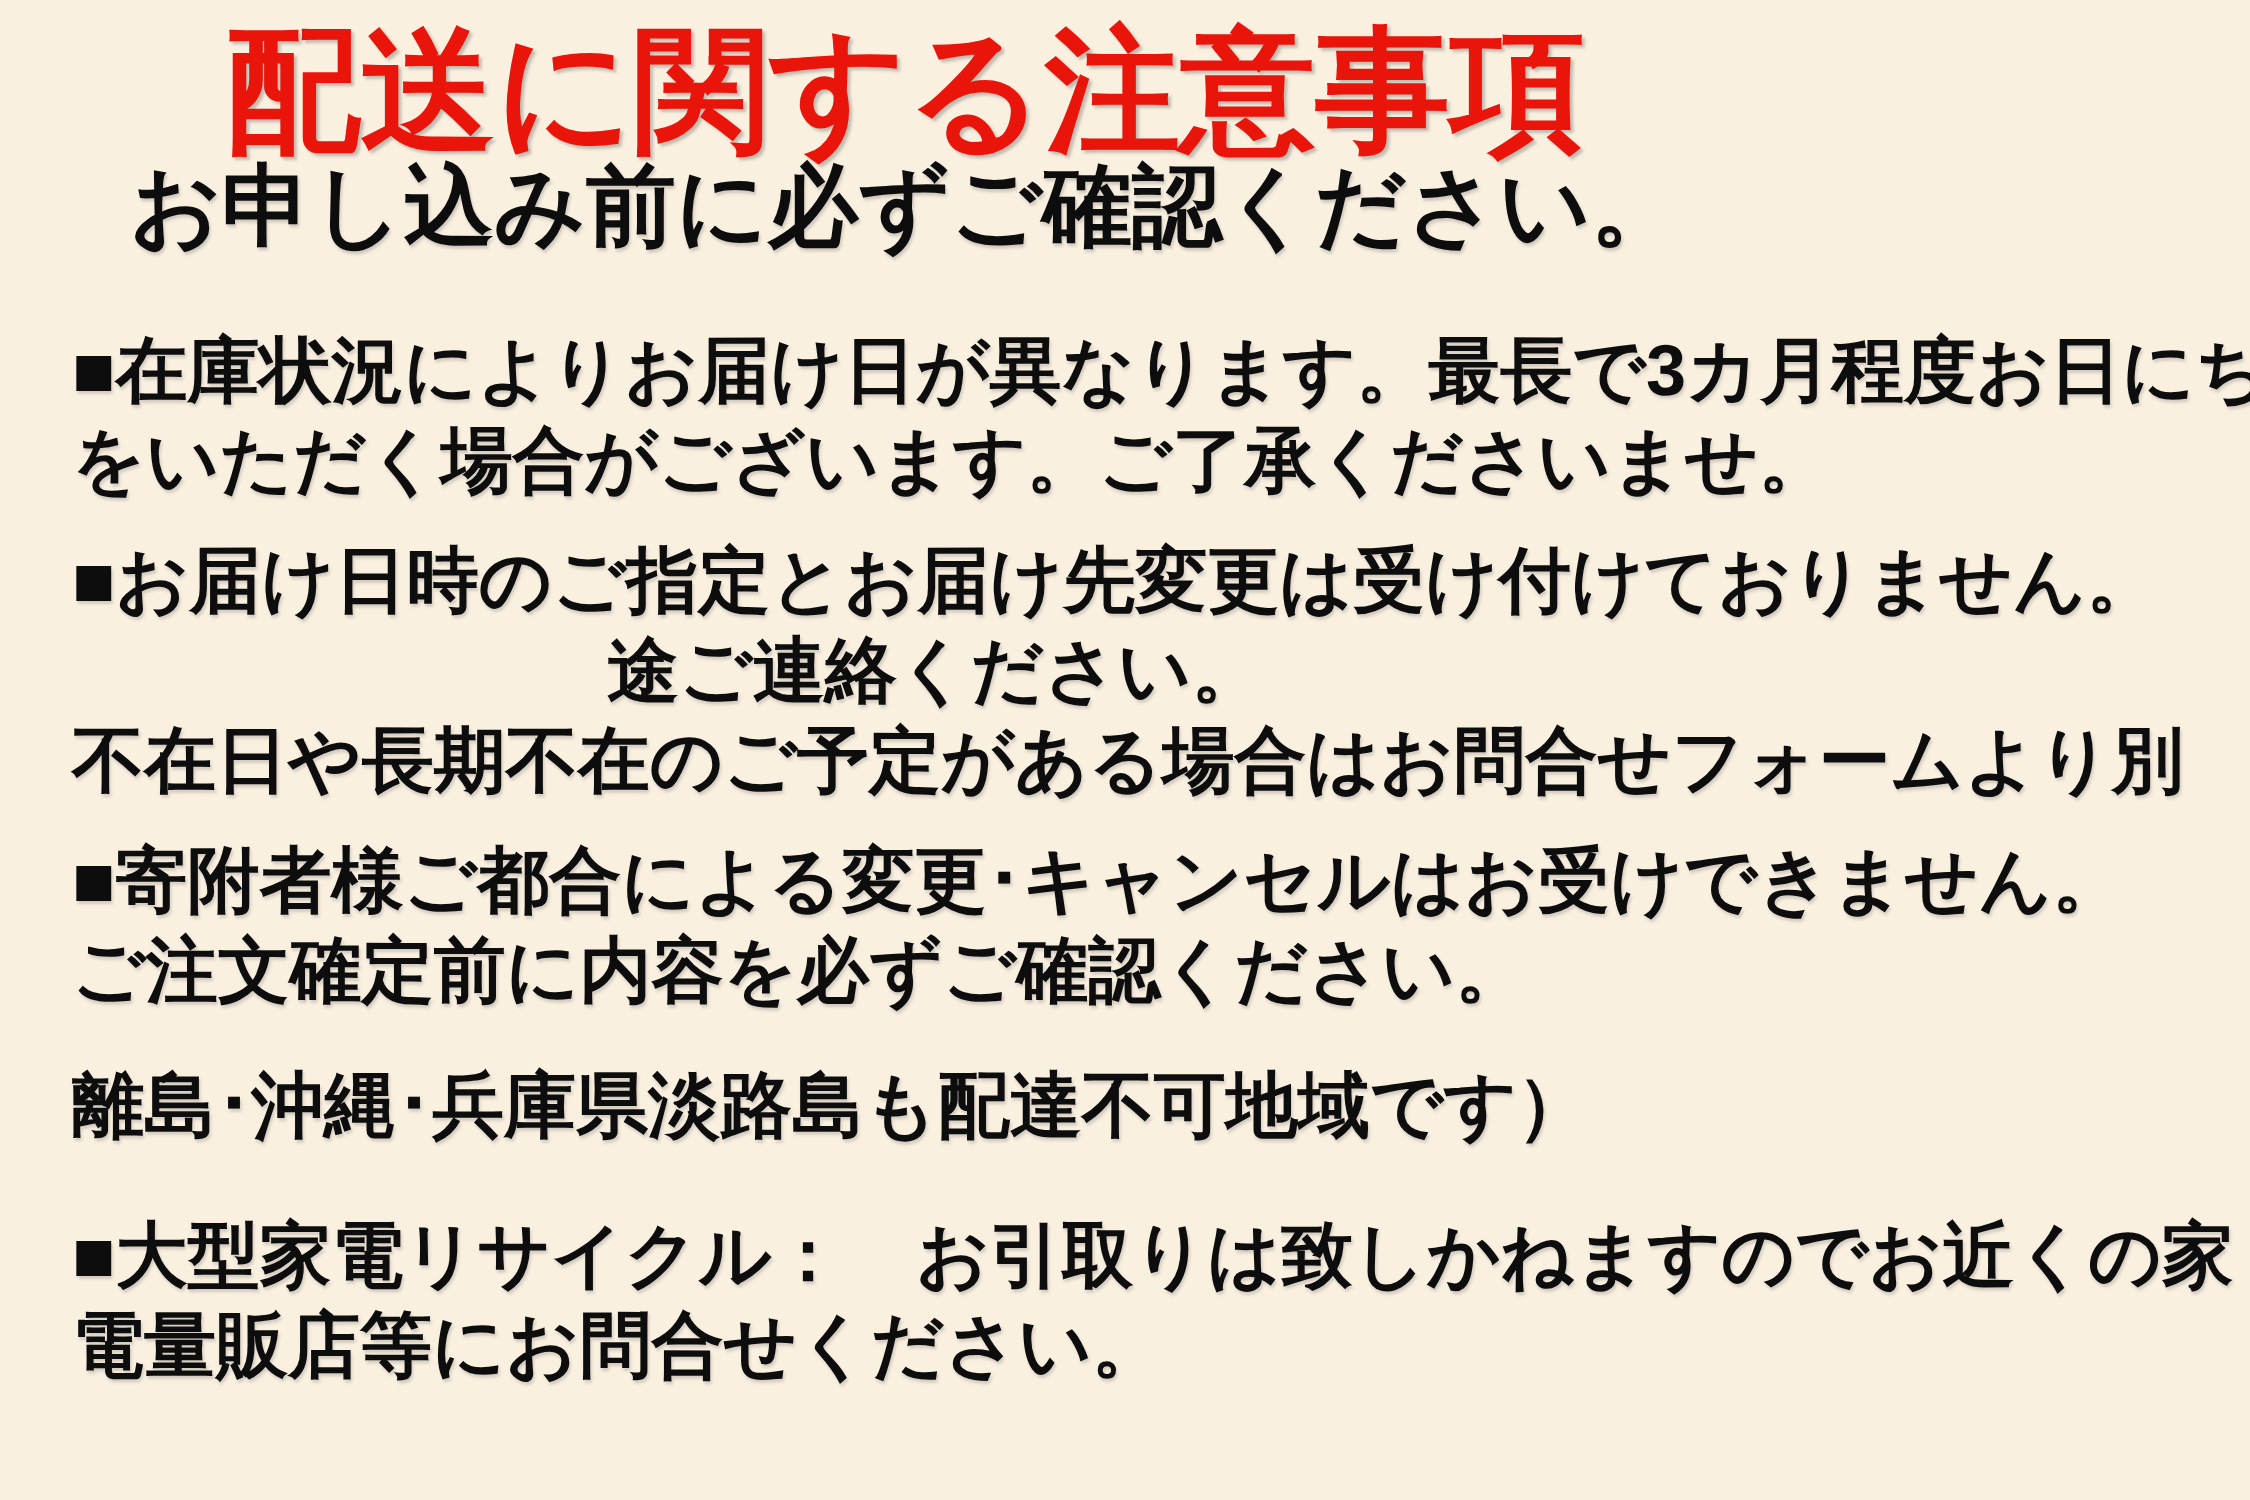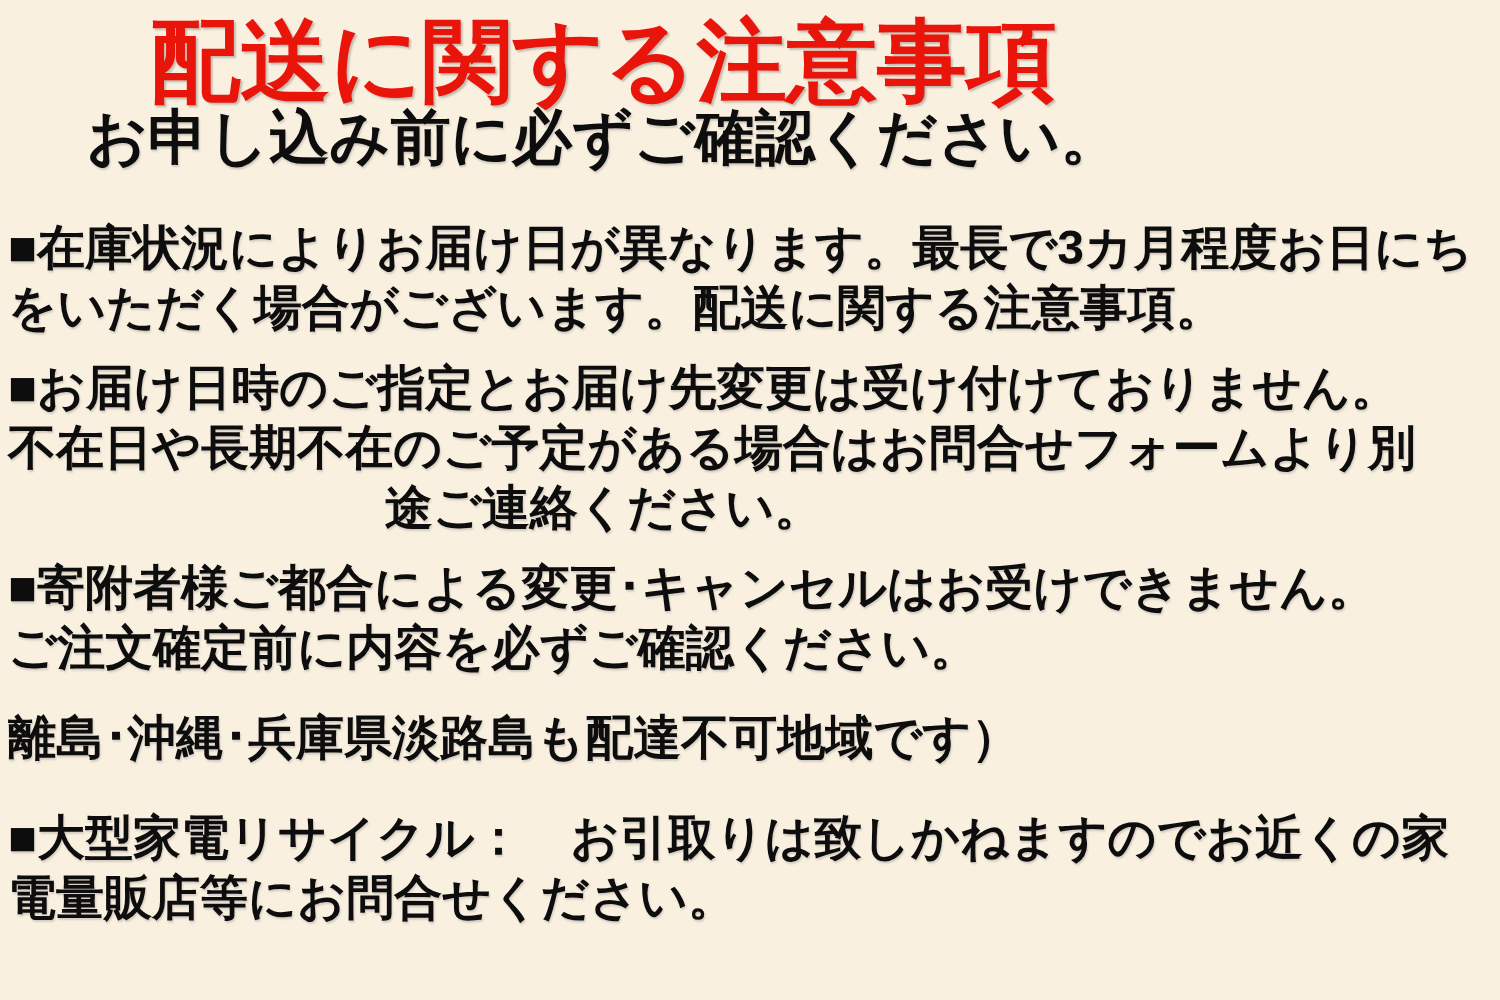--- a/index.html
+++ b/index.html
@@ -40,20 +40,21 @@
     line-height: 56px;
     font-weight: bold;
     color: var(--ink);
     white-space: nowrap;
     text-shadow: 1px 2px 2px rgba(110,110,110,0.3);
     font-stretch: condensed;
   }
   .notices {
     margin-top: 52px;
     padding: 0 8px;
+    margin-left: 40px;
   }
   .notice {
     font-size: 48px;
     line-height: 60px;
     font-weight: bold;
     color: var(--ink);
     text-shadow: 1px 2px 2px rgba(110,110,110,0.28);
     font-stretch: condensed;
   }
   .notice .line { white-space: nowrap; }
@@ -70,27 +71,27 @@
 
   <div class="header">
     <div class="title">配送に関する注意事項</div>
     <div class="subtitle">お申し込み前に必ずご確認ください。</div>
   </div>
 
   <div class="notices">
 
     <div class="notice notice-stock">
       <div class="line">■在庫状況によりお届け日が異なります。最長で3カ月程度お日にち</div>
-      <div class="line">をいただく場合がございます。配送に関する注意事項。</div>
+      <div class="line">をいただく場合がございます。ご了承くださいませ。</div>
     </div>
 
     <div class="notice notice-date-change">
       <div class="line">■お届け日時のご指定とお届け先変更は受け付けておりません。</div>
+      <div class="line">途ご連絡ください。</div>
       <div class="line">不在日や長期不在のご予定がある場合はお問合せフォームより別</div>
-      <div class="line">途ご連絡ください。</div>
     </div>
 
     <div class="notice notice-cancel">
       <div class="line">■寄附者様ご都合による変更･キャンセルはお受けできません。</div>
       <div class="line">ご注文確定前に内容を必ずご確認ください。</div>
     </div>
 
     <div class="notice notice-no-delivery">
       <div class="line">離島･沖縄･兵庫県淡路島も配達不可地域です）</div>
     </div>

